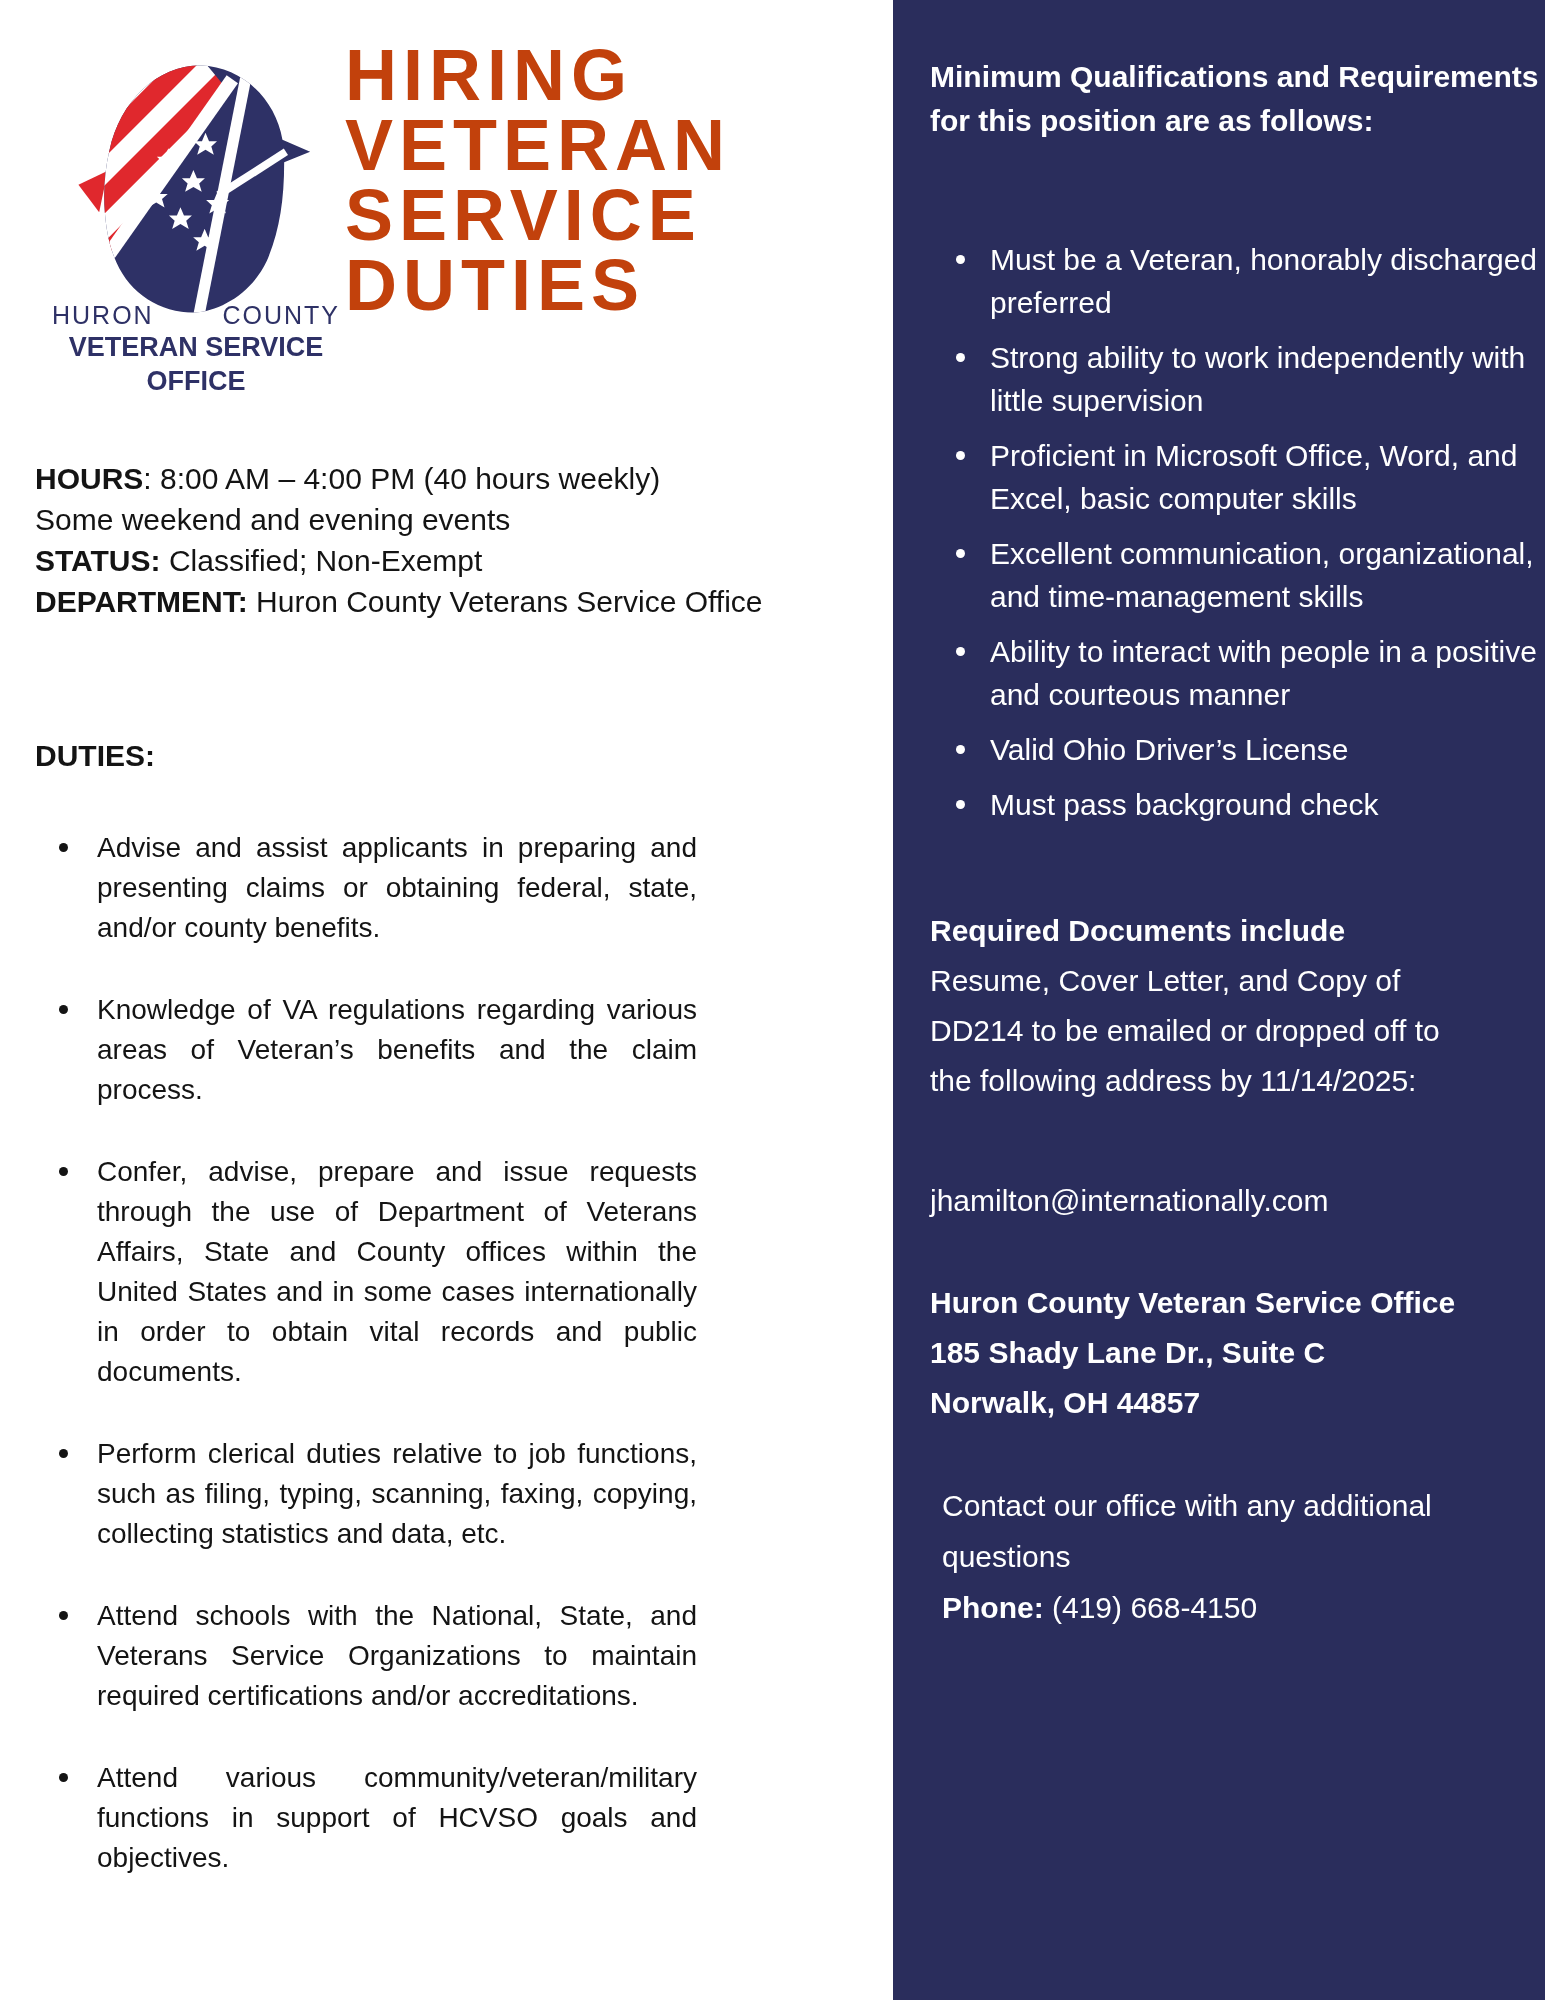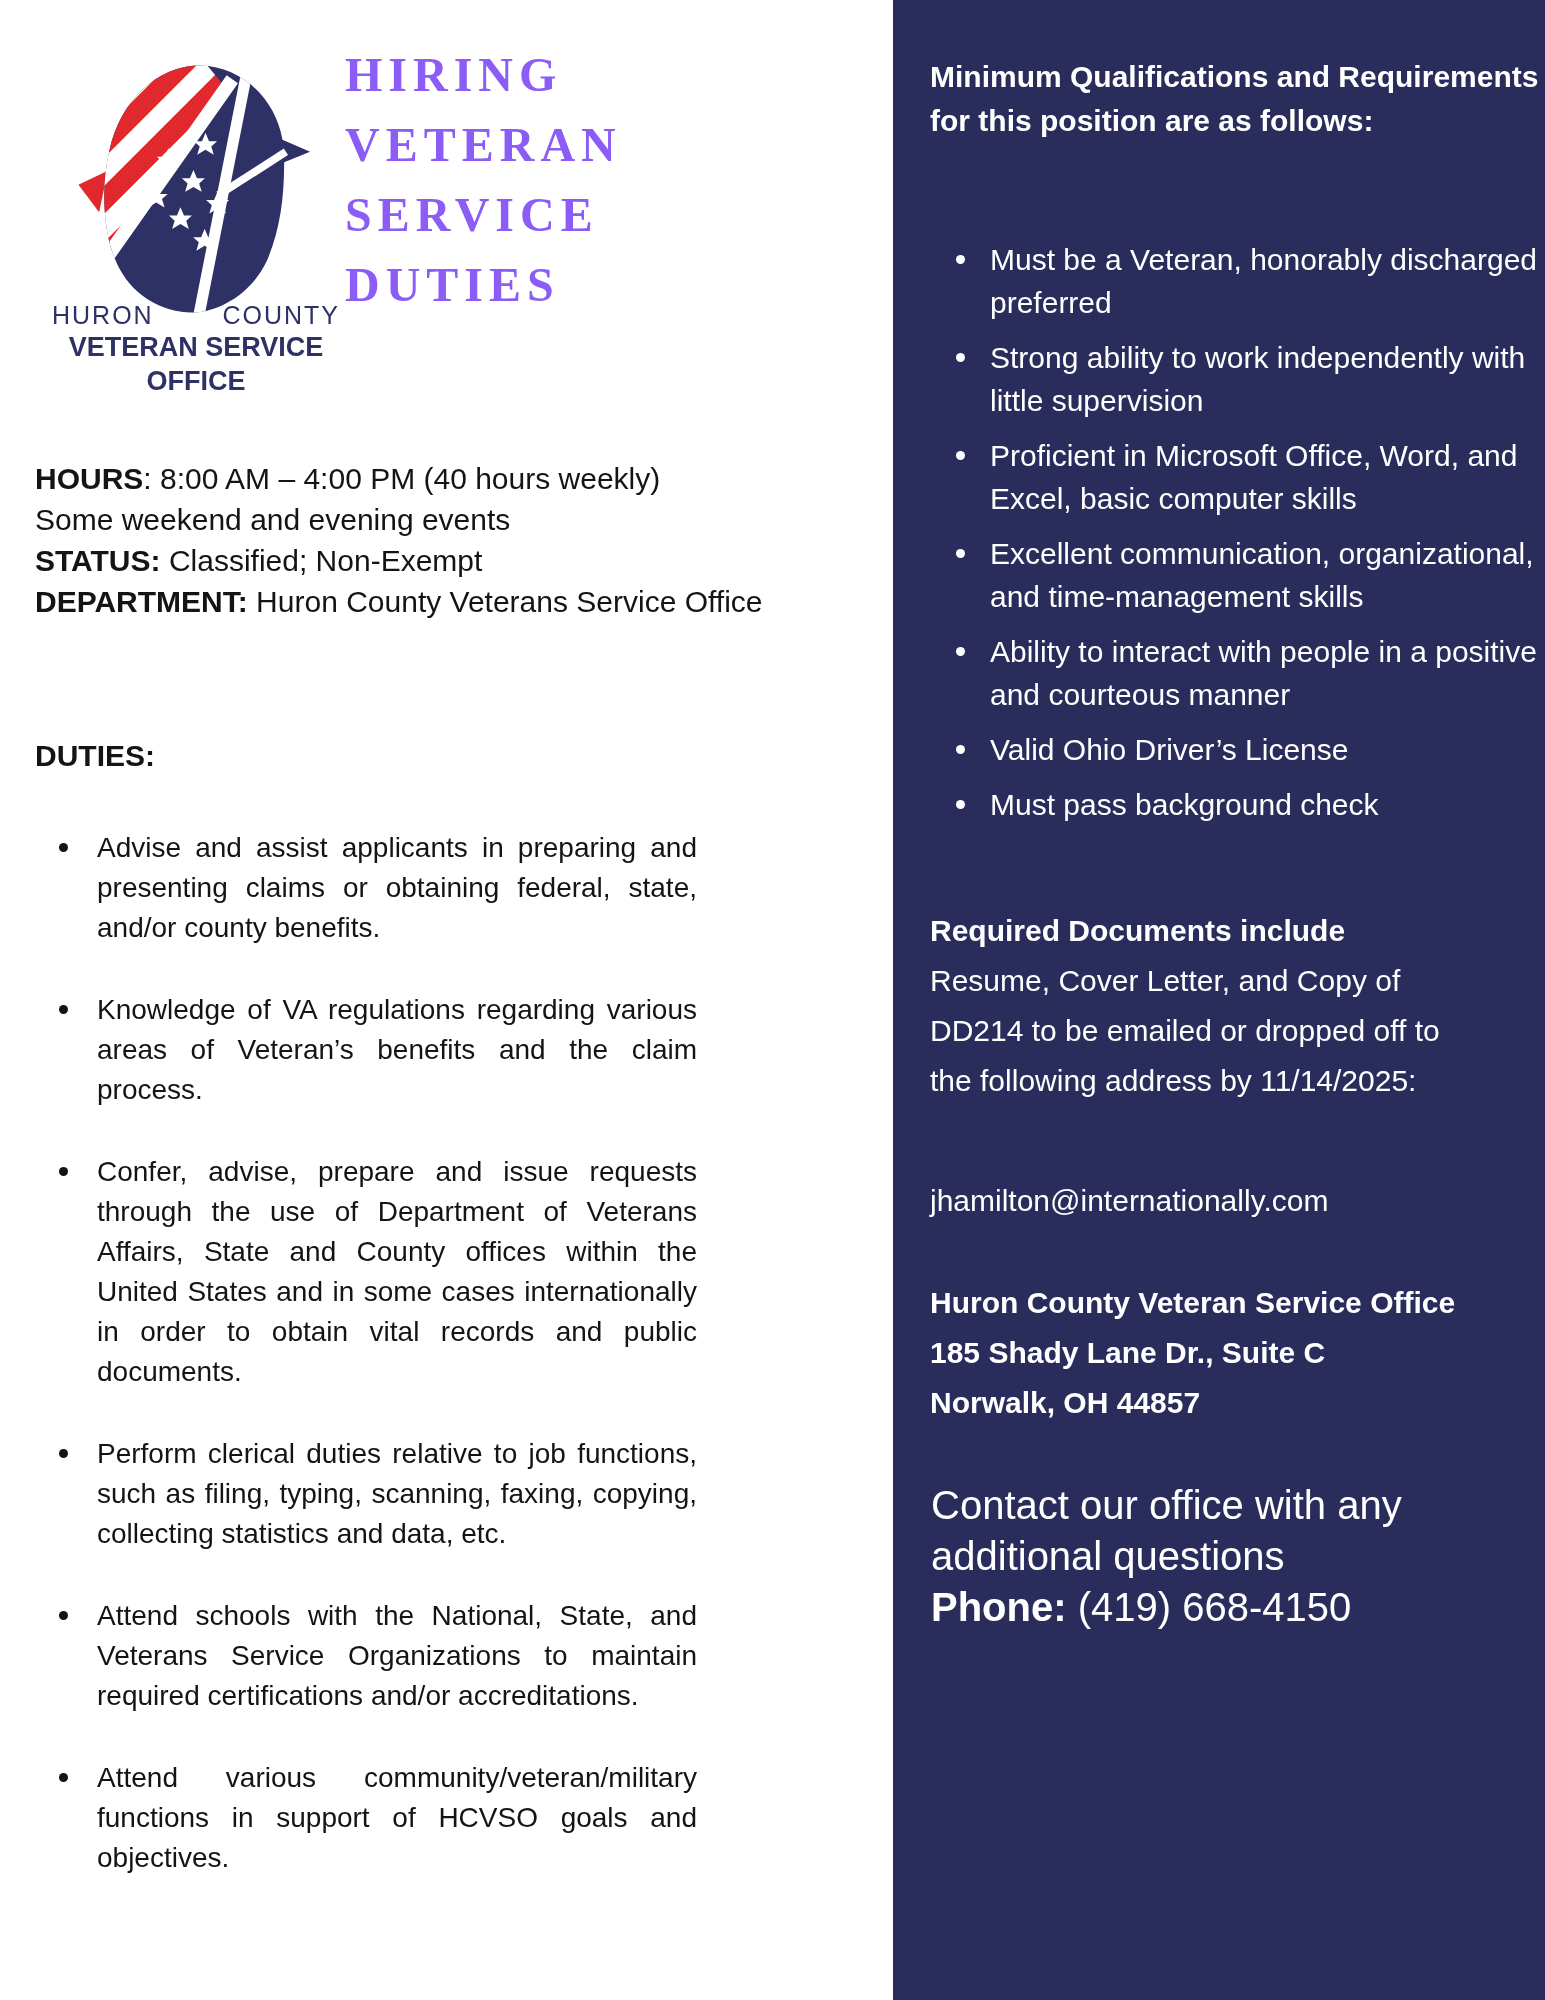--- a/index.html
+++ b/index.html
@@ -28,39 +28,39 @@
   }
   .req-docs { margin:80px 0 0 0; font-size:30px; line-height:50px; max-width:540px; }
   .req-docs strong { display:block; }
   .email-block { margin:70px 0 0 0; font-size:30px; line-height:50px; }
   .email-block strong { display:block; }
   .office-block {
     margin:52px 0 0 0; font-size:30px; line-height:50px; font-weight:700; max-width:540px;
   }
   .office-block .addr-line { display:block; }
   .office-block .office-name { display:inline; }
-  .contact-note { margin:52px 0 0 1px; font-size:40px; line-height:51px; max-width:500px; }
+  .contact-note { margin:52px 0 0 12px; font-size:30px; line-height:51px; max-width:500px; }
   .phone-line { display:block; }
 
   
   .logo { position:absolute; left:52px; top:55px; width:288px; text-align:center; }
   .logo svg { display:block; margin:0 auto; }
   .logo .county-row {
     display:flex; justify-content:space-between; margin-top:-22px;
     font-size:25px; letter-spacing:2px; color:#2e3166; font-weight:400;
   }
   .logo .logo-bold {
     font-weight:800; color:#2e3166; font-size:27px; line-height:34px; letter-spacing:0px;
   }
 
   
   .title {
     position:absolute; left:345px; top:40px; width:520px; margin:0;
-    font-family:Liberation Serif, serif; font-weight:700;
-    font-size:48px; line-height:70px; letter-spacing:6px; color:#8b5cf6;
+    font-family:Liberation Sans, sans-serif; font-weight:700;
+    font-size:72px; line-height:70px; letter-spacing:6px; color:#c2410c;
   }
   .title span { display:block; }
 
   
   .job-info { position:absolute; left:35px; top:458px; width:750px; font-size:30px; line-height:41px; }
   .job-info p { margin:0; }
   .job-info strong { font-weight:700; }
 
   
   .duties { position:absolute; left:35px; top:736px; width:662px; }

